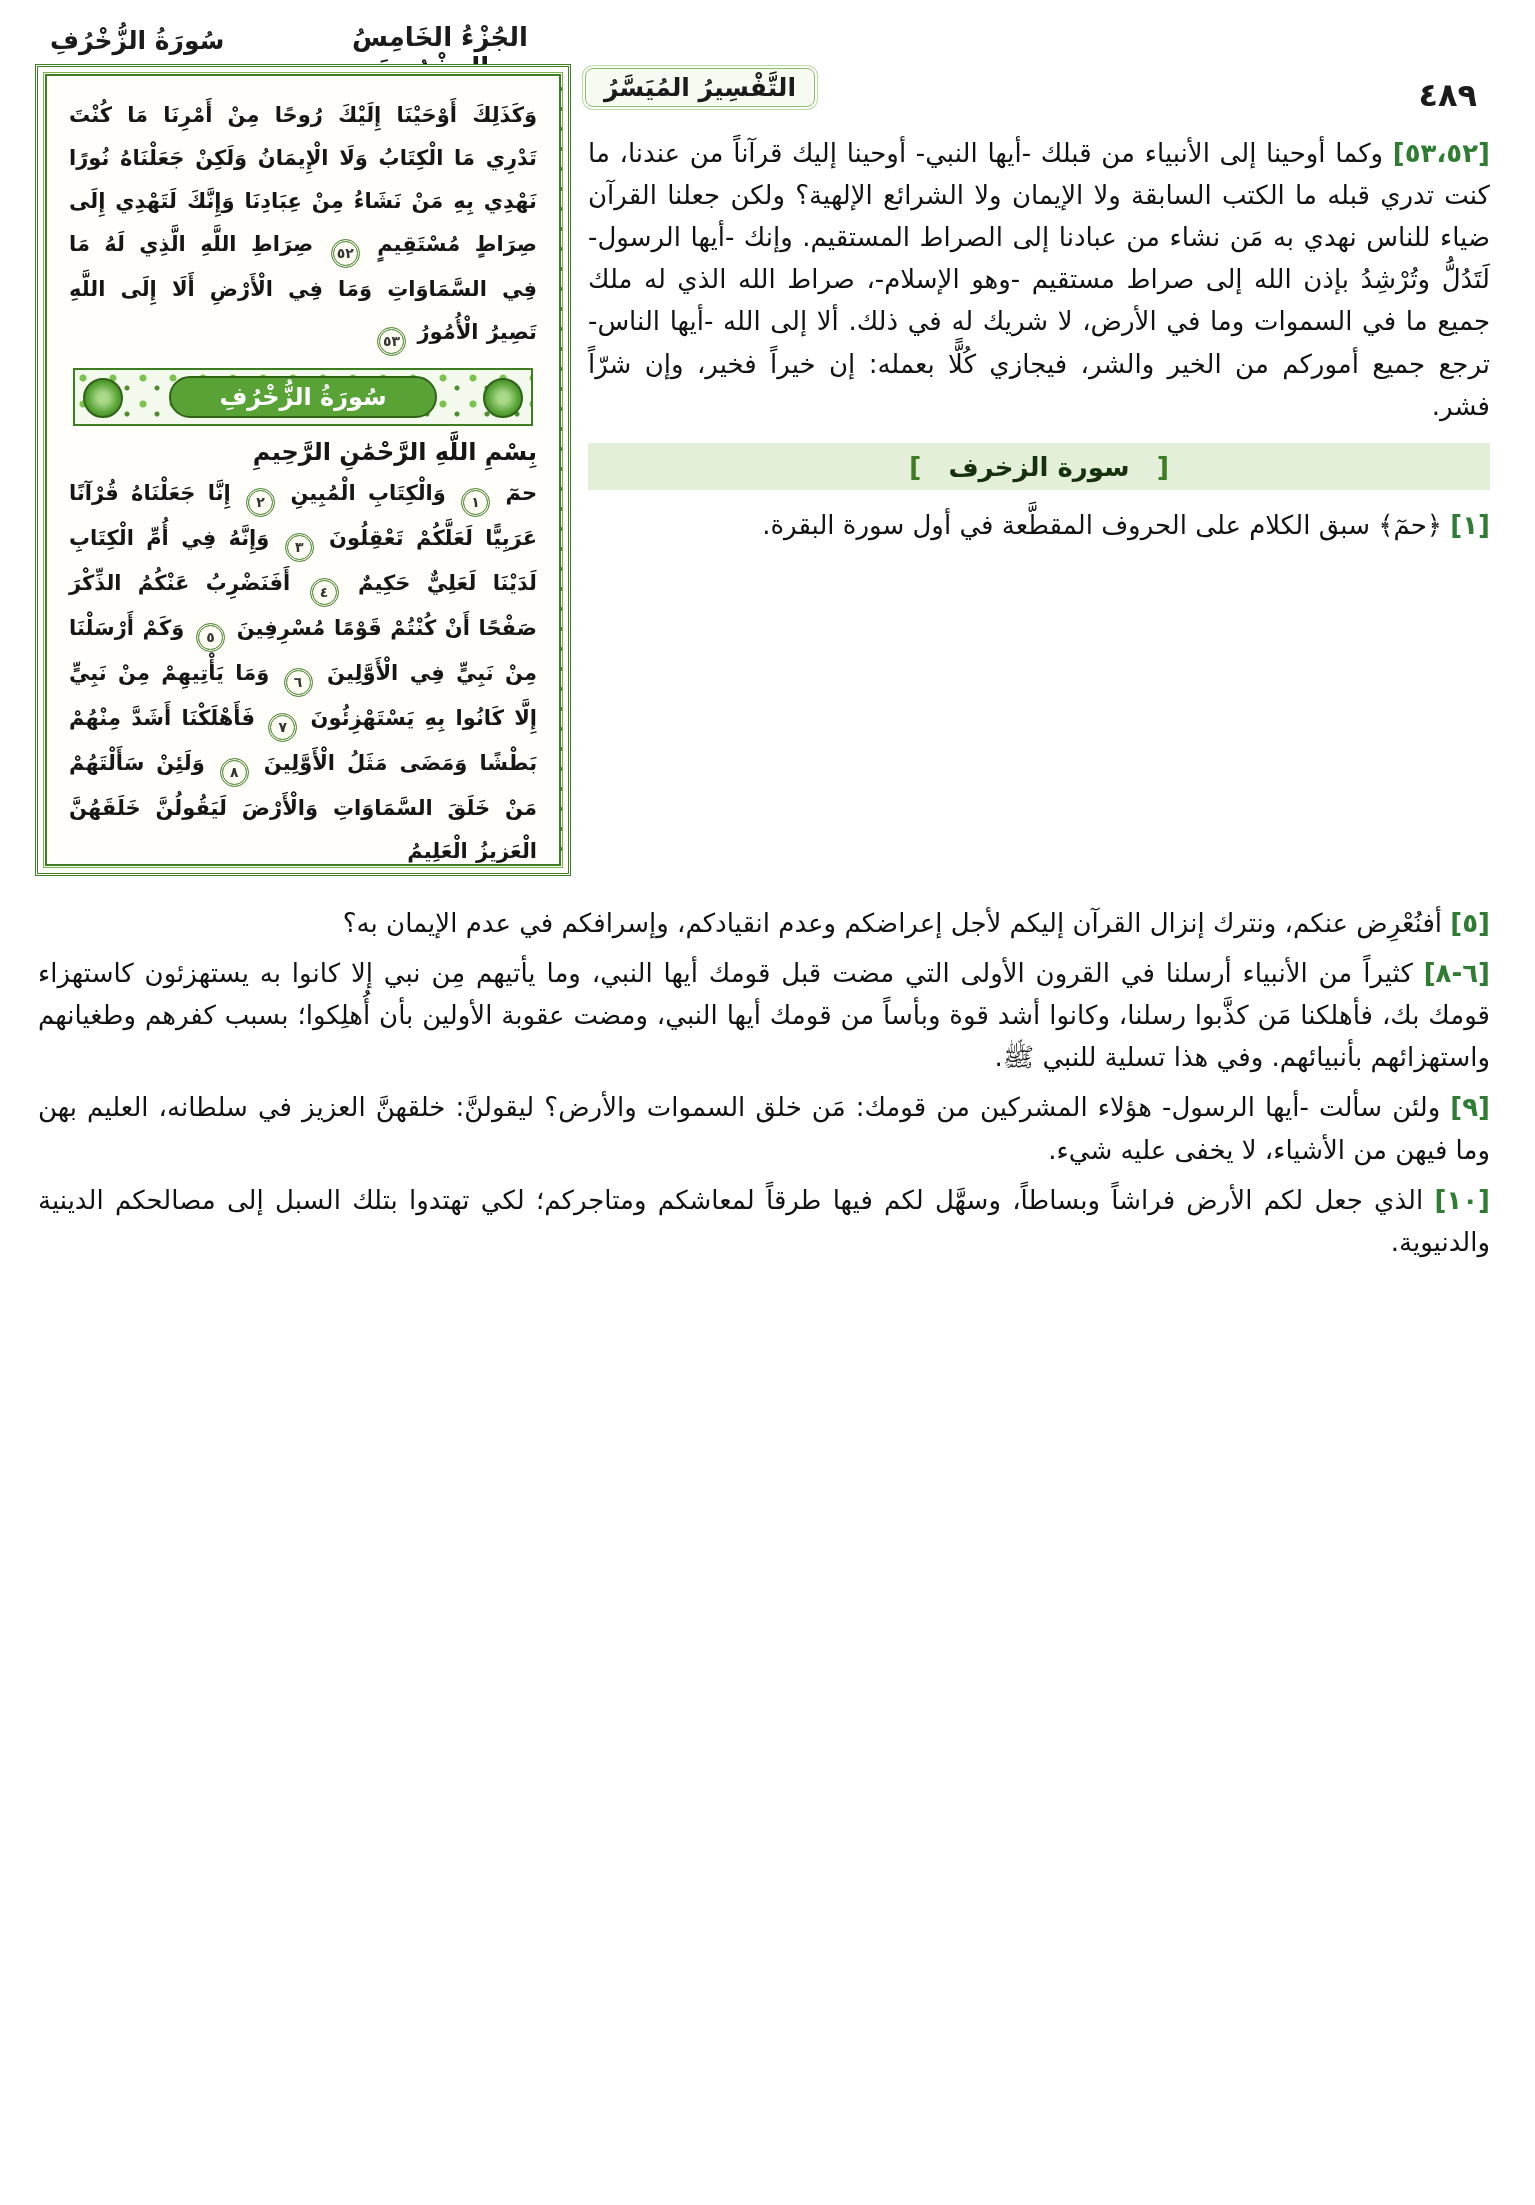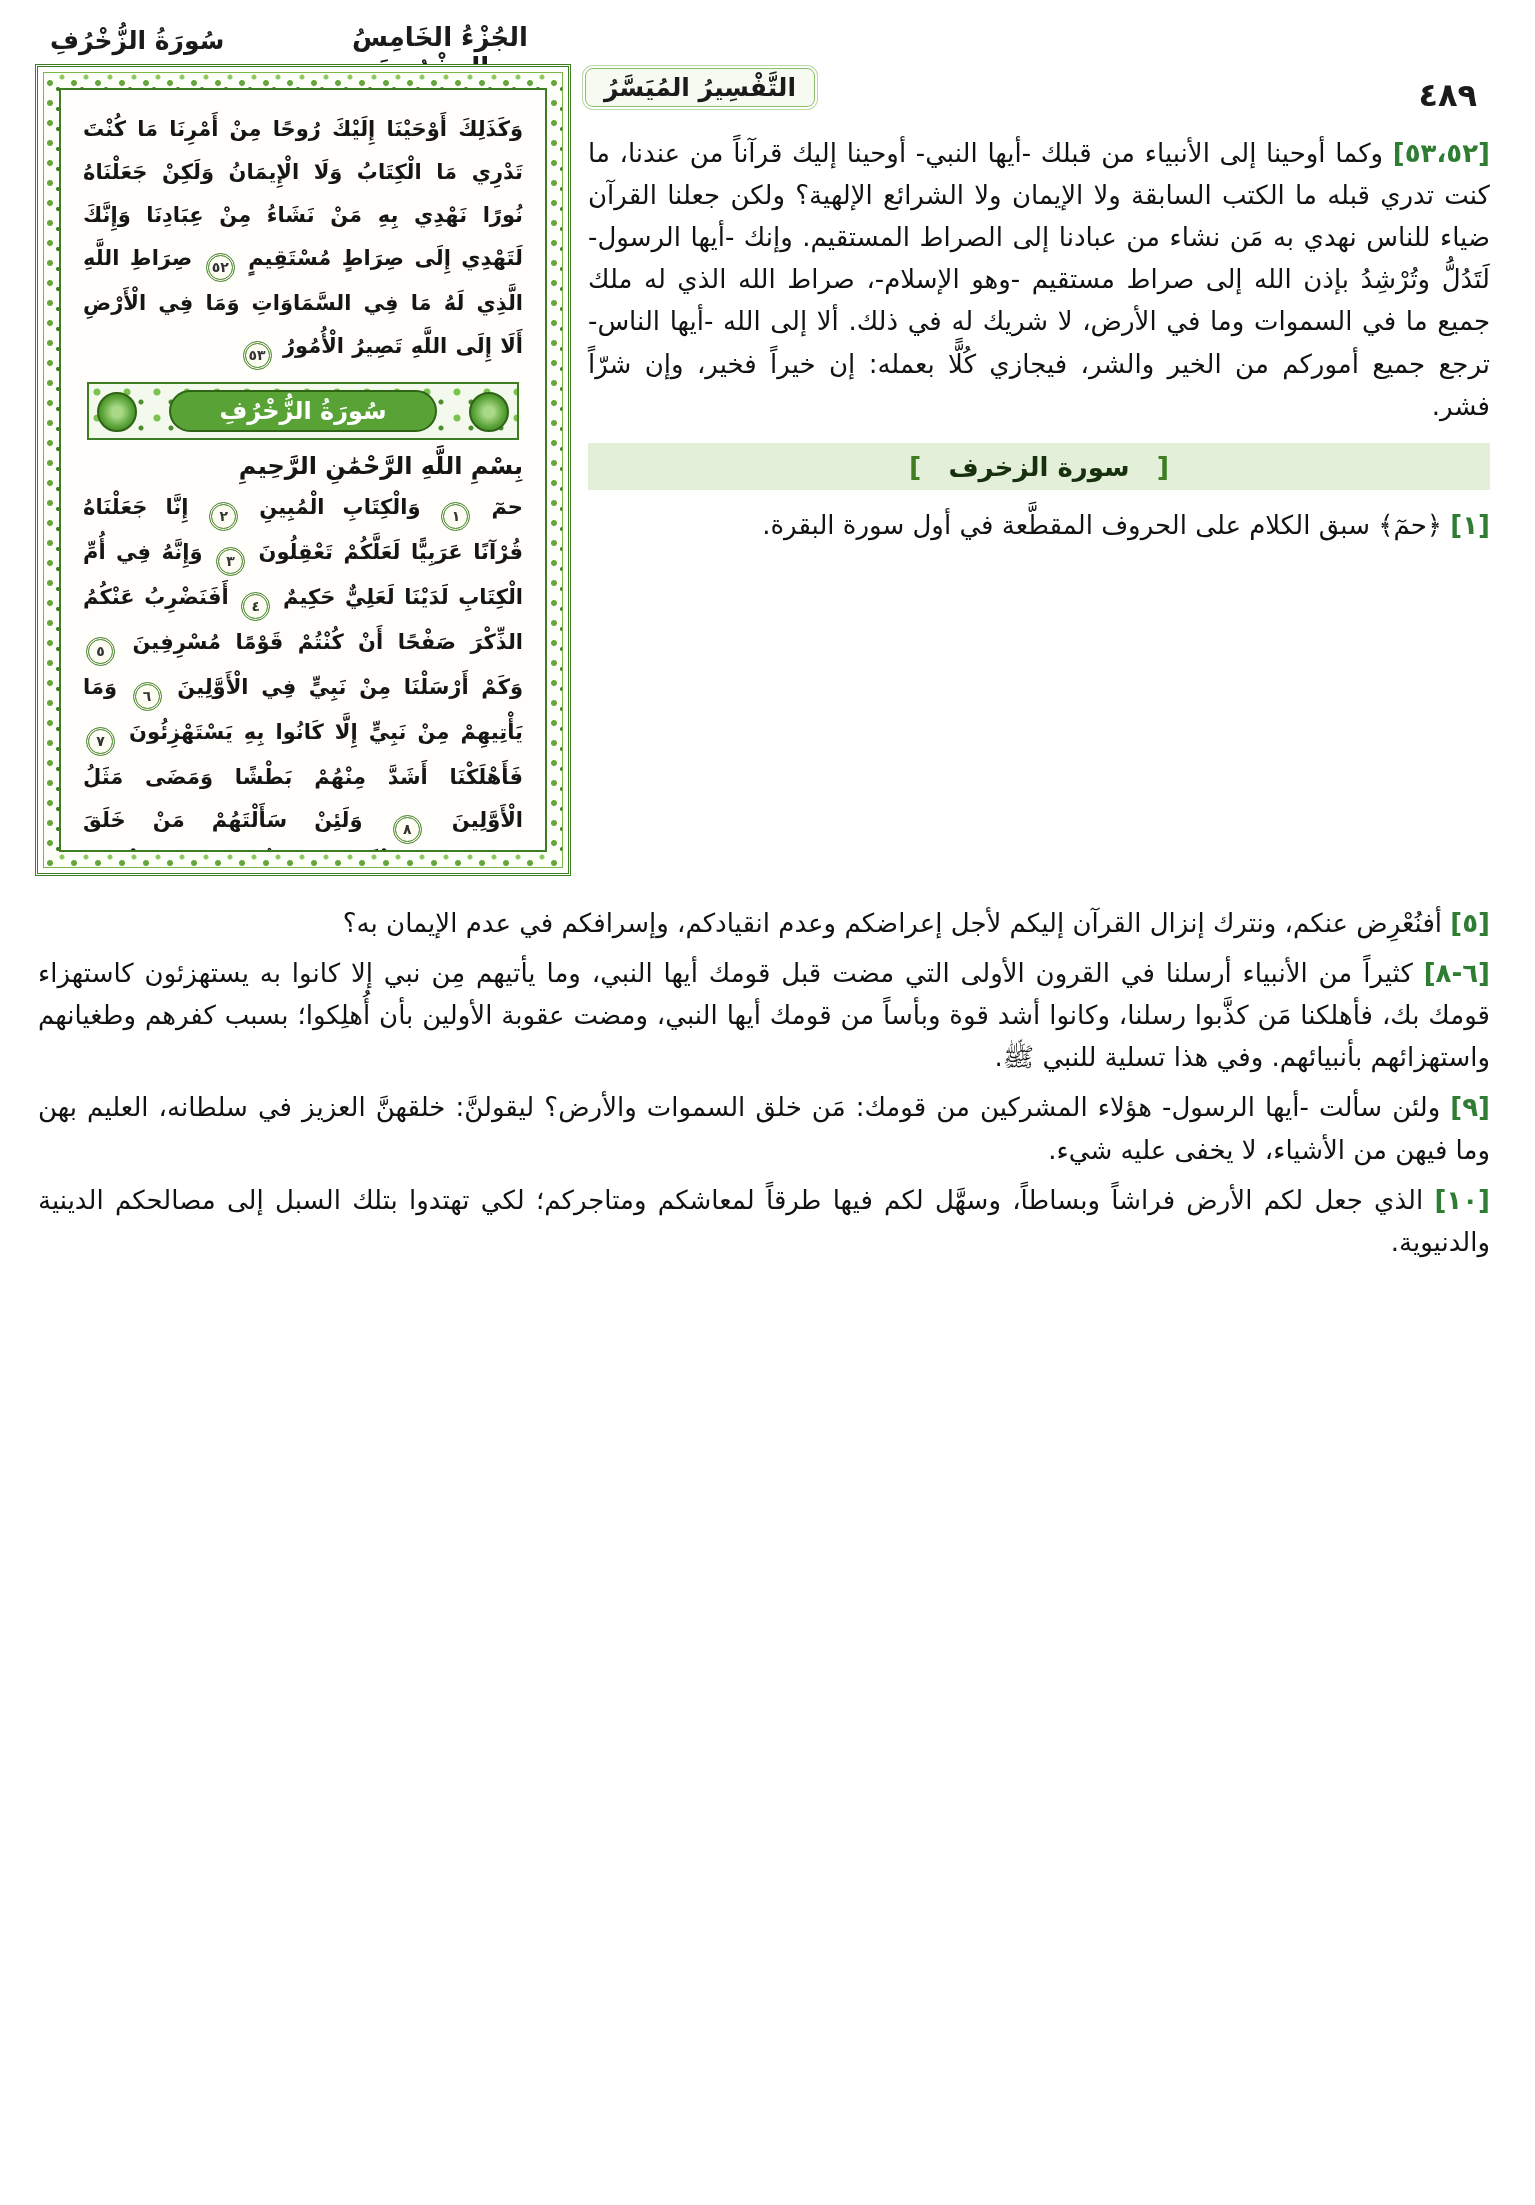--- a/index.html
+++ b/index.html
@@ -18,21 +18,21 @@
     box-shadow:0 0 0 2px #fff, 0 0 0 3px #bcd9a4;
   }
   .hdr-pagenum { position:absolute; top:76px; right:58px; font-size:32px; font-weight:bold; color:#1b1b1b; }
 
   
   .mushaf {
     position:absolute; left:35px; top:64px; width:536px; height:812px;
     border:3px double #3f7d23; padding:5px; background:#fff;
   }
   .mushaf-band {
-    height:100%; border:1px solid #7ab648; padding:15px;
+    height:100%; border:1px solid #7ab648; padding:1px;
     background-color:#fdfef8;
     background-image:
       radial-gradient(circle at 6px 10px, #66a63c 2.5px, transparent 3.5px),
       radial-gradient(circle at 18px 4px,  #8fc763 2px,   transparent 3px),
       radial-gradient(circle at 14px 16px, #3f7d23 1.5px, transparent 2.5px);
     background-size:24px 20px;
   }
   .mushaf-inner {
     height:100%; background:#fffefb; border:2px solid #3f7d23;
     box-shadow:0 0 0 3px #fff inset;

